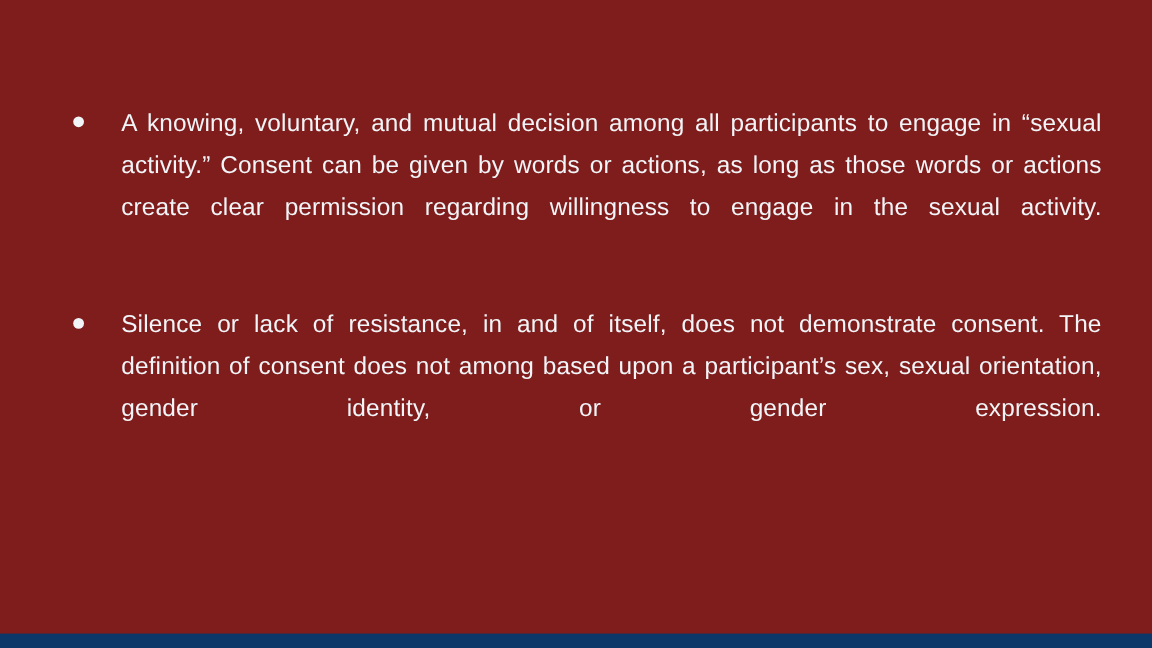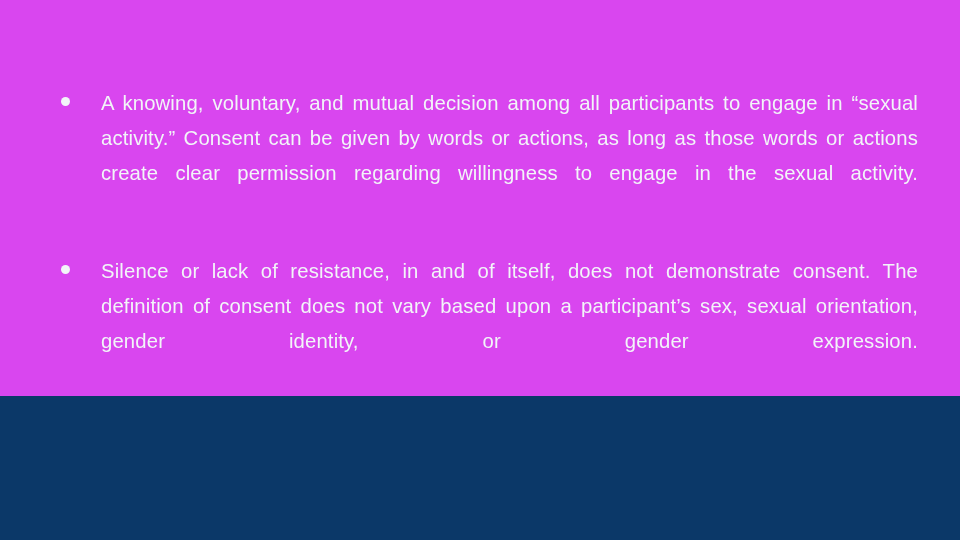--- a/index.html
+++ b/index.html
@@ -10,22 +10,22 @@
     width: 960px;
     height: 540px;
     overflow: hidden;
     background: #0b3868;
     font-family: "Liberation Sans", sans-serif;
   }
 
   #slide {
     position: relative;
     width: 960px;
-    height: 396px;
-    background: #d946ef;
+    height: 528px;
+    background: #7f1d1d;
     box-sizing: border-box;
   }
 
   #bullet-list {
     position: absolute;
     left: 60px;
     top: 86px;
     width: 858px;
     margin: 0;
     padding: 0;
@@ -77,19 +77,19 @@
 
   <ul id="bullet-list">
 
     <li class="bullet-item">
       <span class="bullet-marker"></span>
       <span class="bullet-text">A knowing, voluntary, and mutual decision among all participants to engage in “sexual activity.” Consent can be given by words or actions, as long as those words or actions create clear permission regarding willingness to engage in the sexual activity.</span>
     </li>
 
     <li class="bullet-item">
       <span class="bullet-marker"></span>
-      <span class="bullet-text">Silence or lack of resistance, in and of itself, does not demonstrate consent. The definition of consent does not vary based upon a participant’s sex, sexual orientation, gender identity, or gender expression.</span>
+      <span class="bullet-text">Silence or lack of resistance, in and of itself, does not demonstrate consent. The definition of consent does not among based upon a participant’s sex, sexual orientation, gender identity, or gender expression.</span>
     </li>
 
 
   </ul>
 
 </div>
 
 </body></html>

